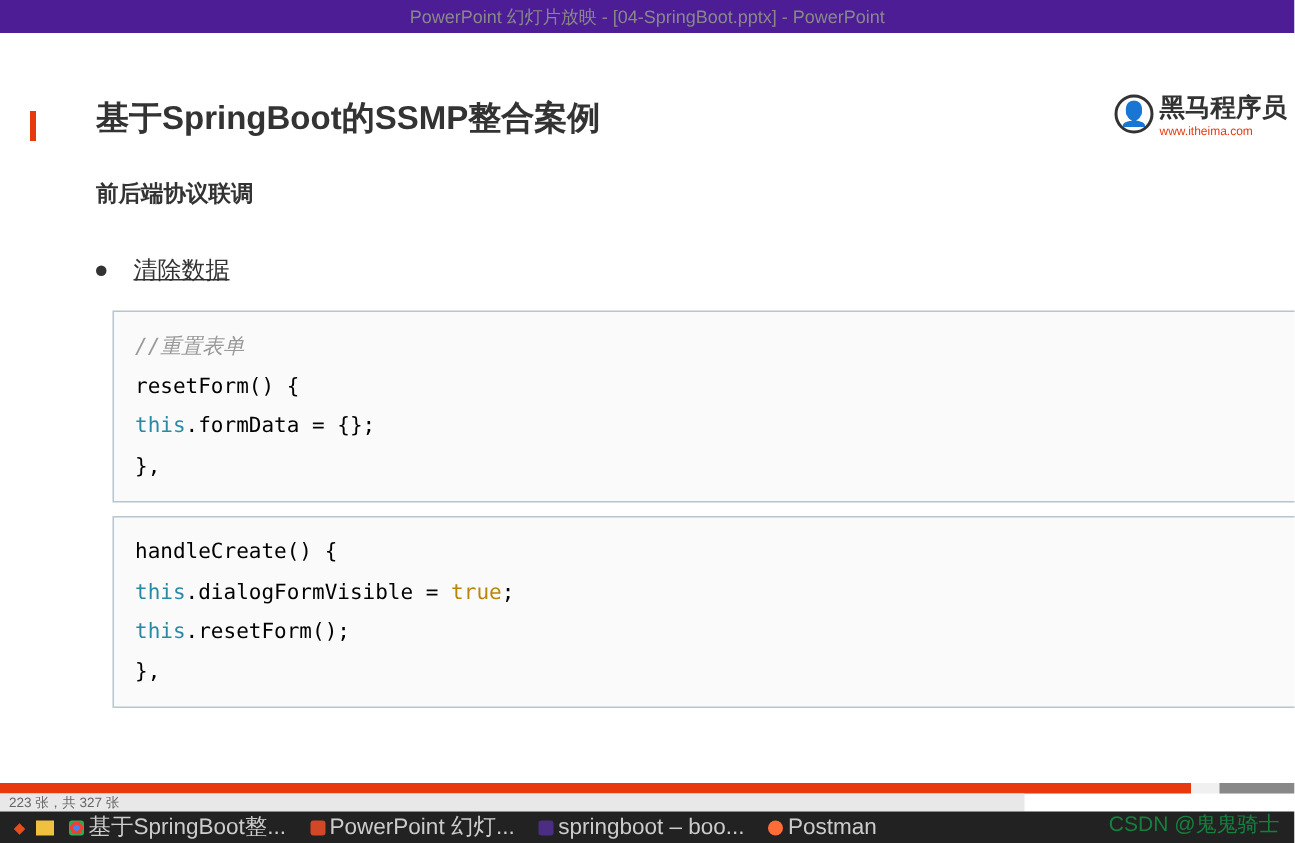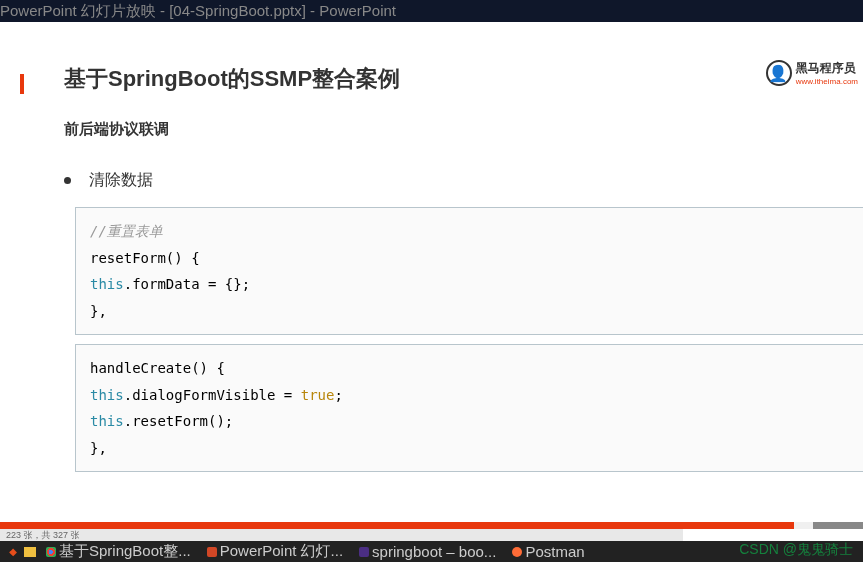--- a/index.html
+++ b/index.html
@@ -6,24 +6,24 @@
     body {
       width: 863px;
       height: 562px;
       background: #fff;
       font-family: "Microsoft YaHei", sans-serif;
       overflow: hidden;
       position: relative;
     }
     .titlebar {
       height: 22px;
-      background: #0f172a;
+      background: #4c1d95;
       color: #888;
-      font-size: 15px;
-      text-align: left;
+      font-size: 12px;
+      text-align: center;
       line-height: 22px;
     }
     .slide-area {
       position: relative;
       height: 490px;
       background: #fff;
       padding: 12px 0 20px 20px;
     }
     .red-accent {
       position: absolute;
@@ -52,36 +52,37 @@
     .logo-circle {
       width: 26px;
       height: 26px;
       border: 2px solid #333;
       border-radius: 50%;
       display: flex;
       align-items: center;
       justify-content: center;
       font-size: 16px;
     }
-    .logo-text { font-size: 12px; font-weight: bold; color: #333; }
+    .logo-text { font-size: 17px; font-weight: bold; color: #333; }
     .logo-url { font-size: 8px; color: #e8380d; }
     .subtitle {
       position: absolute;
       left: 64px;
       top: 98px;
       font-size: 15px;
       font-weight: bold;
       color: #333;
     }
     .bullet {
       position: absolute;
       left: 64px;
       top: 148px;
       font-size: 16px;
       color: #333;
+      text-decoration: underline;
     }
     .bullet-dot {
       display: inline-block;
       width: 7px;
       height: 7px;
       background: #333;
       border-radius: 50%;
       margin-right: 18px;
       vertical-align: middle;
     }

